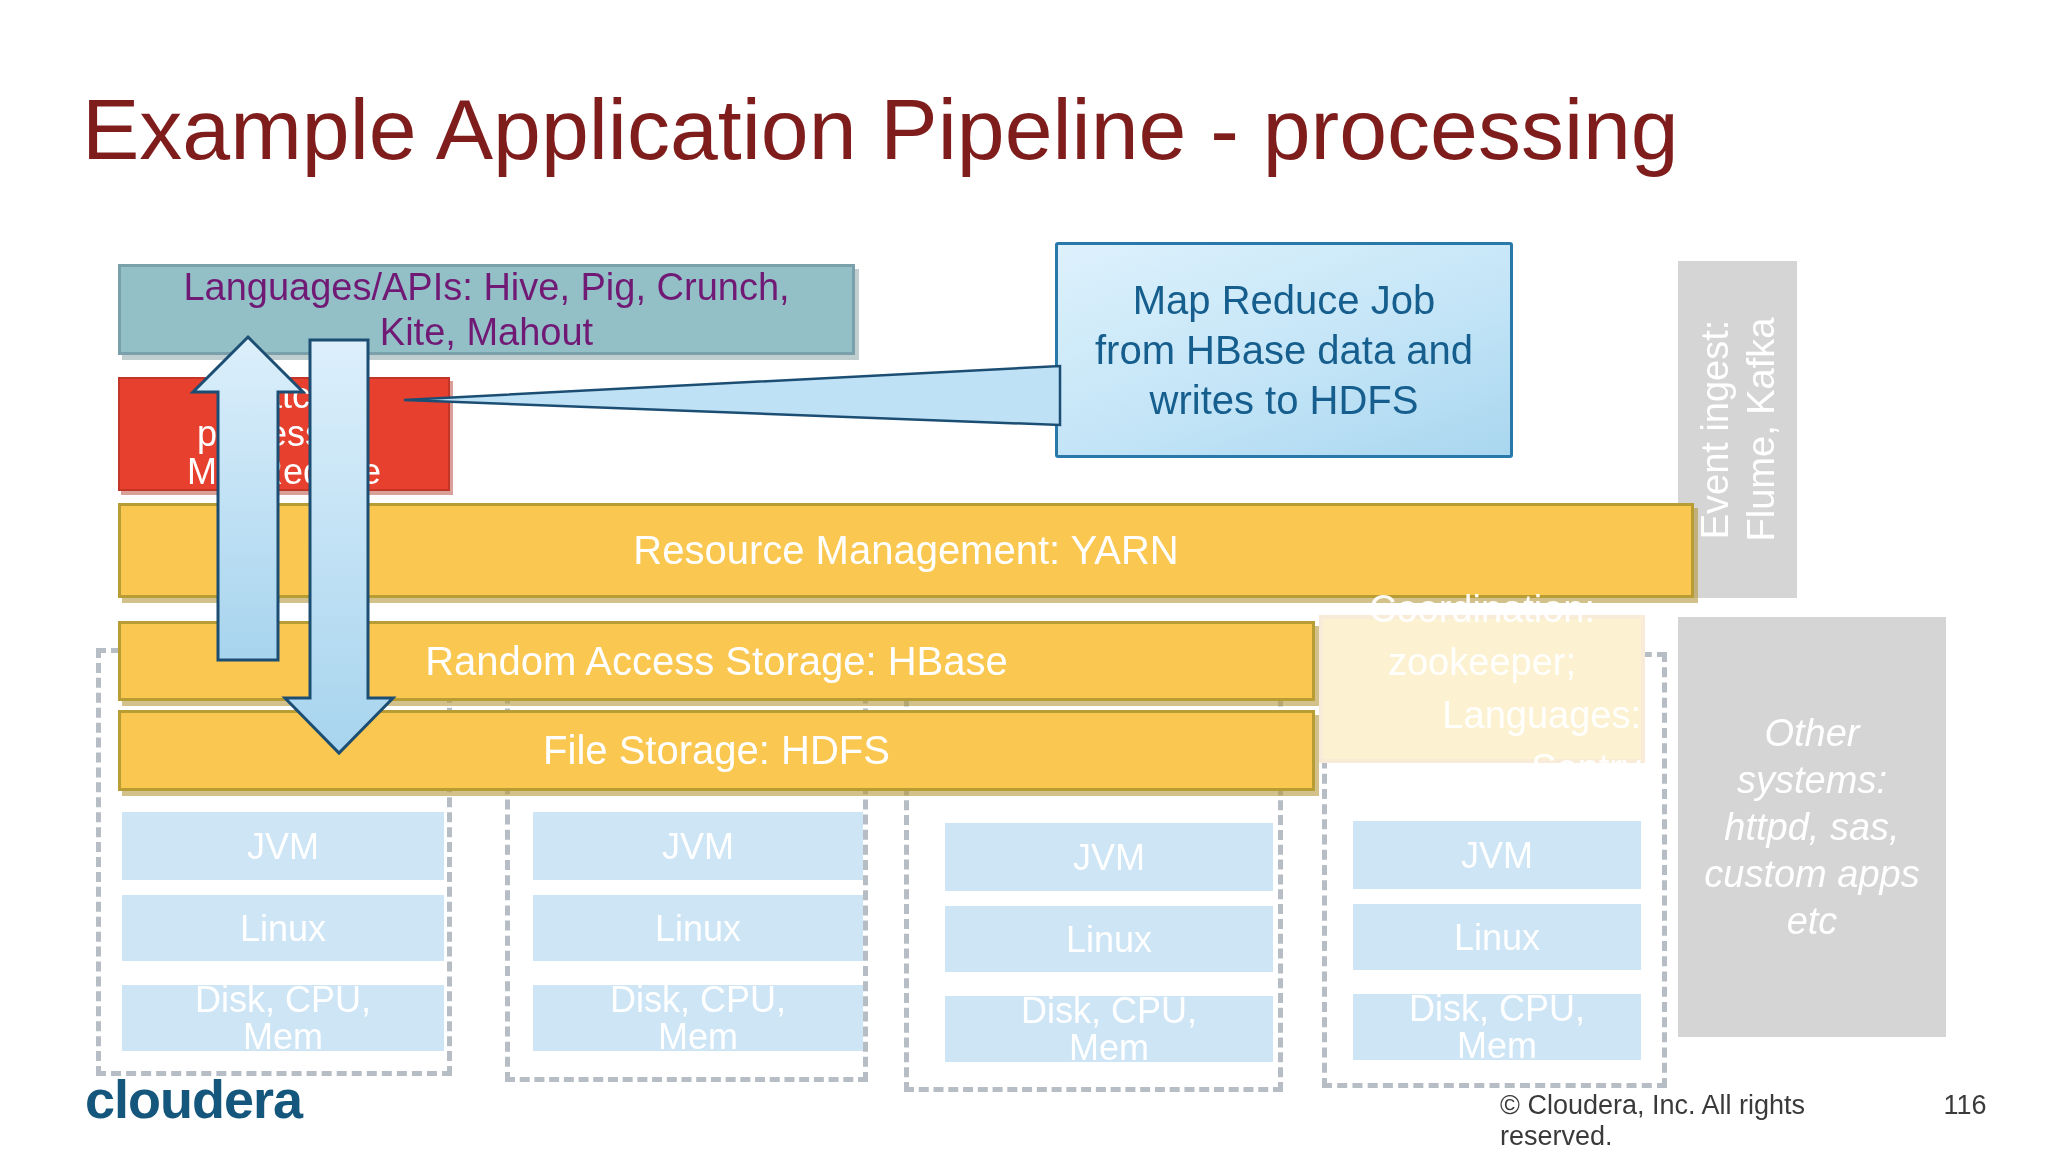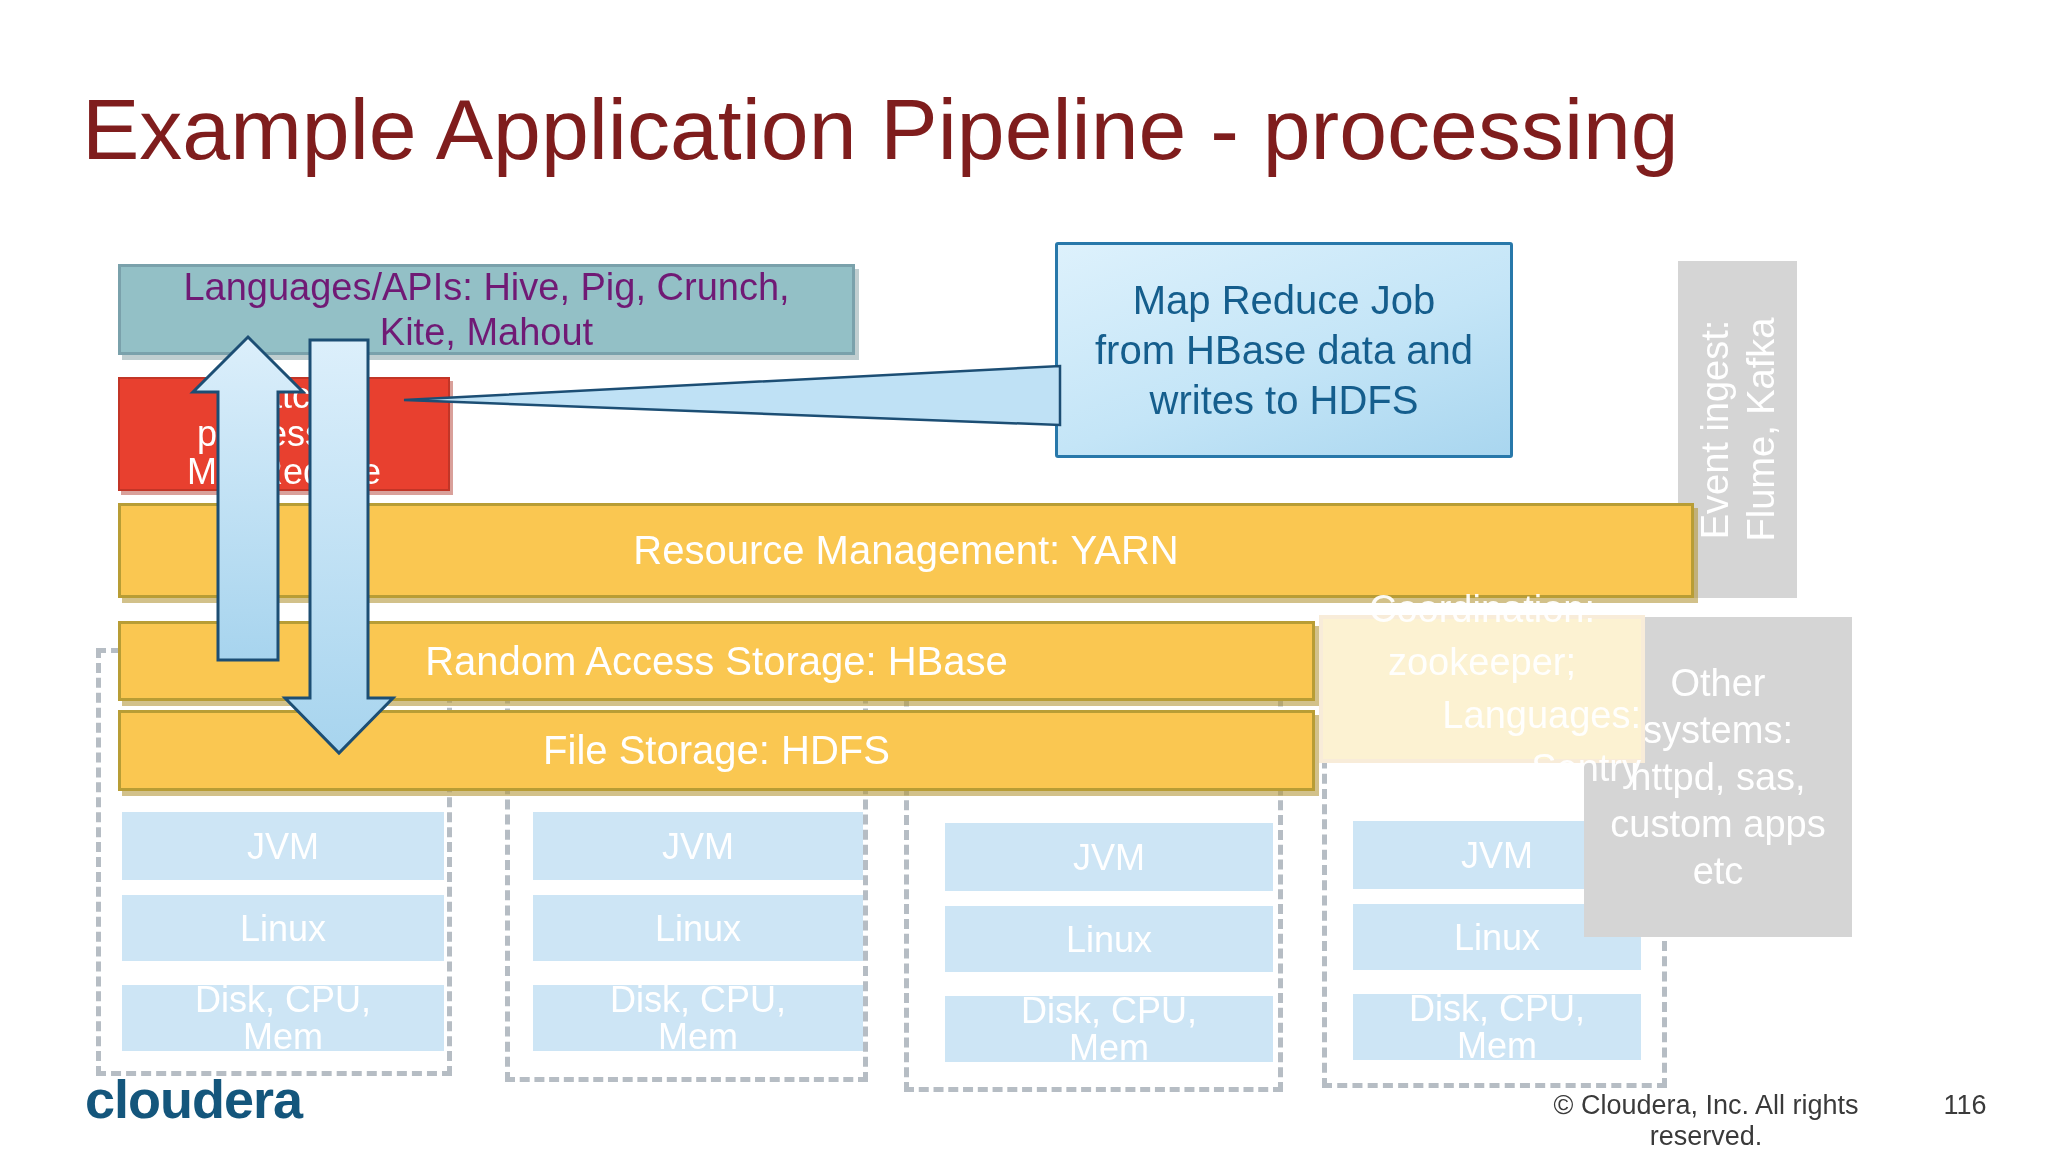--- a/index.html
+++ b/index.html
@@ -35,21 +35,21 @@
     color:#155e8d;font-size:40px;line-height:50px;z-index:40;
   }
   .grayblock{background:#d5d5d5;color:#ffffff;z-index:5;}
   .event{left:1678px;top:261px;width:119px;height:337px;}
   .event .rot{
     position:absolute;left:-109px;top:109px;width:337px;height:119px;
     transform:rotate(-90deg);
     display:flex;flex-direction:column;justify-content:center;align-items:center;
     font-size:38px;line-height:46px;text-align:center;
   }
-  .other{left:1584px;top:617px;width:268px;height:320px;font-size:38px;line-height:47px;}
+  .other{left:1678px;top:617px;width:268px;height:420px;font-size:38px;line-height:47px;font-style:italic;}
   .coord{
     left:1319px;top:615px;width:326px;height:148px;
     background:#fcf2d2;border:4px solid #f8ecd9;
     color:rgba(255,255,255,0.95);font-size:38px;line-height:53px;z-index:11;text-align:right;
   }
   
   .bar{
     left:118px;background:#fac751;border:3px solid #b89d35;
     box-shadow:4px 5px 0 rgba(180,152,60,0.6);
     color:#ffffff;font-size:40px;z-index:10;
@@ -66,21 +66,21 @@
     display:flex;align-items:center;justify-content:center;text-align:center;
   }
   .cell.disk span{display:inline-block;width:230px;}
   
   .overlay{left:0;top:0;z-index:50;pointer-events:none;}
   
   .logo{
     left:85px;top:1068px;font-size:54px;font-weight:bold;color:#14567c;
     letter-spacing:-1px;z-index:60;
   }
-  .copyright{left:1500px;top:1090px;width:412px;text-align:center;font-size:27px;color:#3a3a3a;z-index:60;}
+  .copyright{left:1500px;top:1090px;width:412px;text-align:left;font-size:27px;color:#3a3a3a;z-index:60;}
   .pagenum{left:1930px;top:1090px;width:70px;text-align:center;font-size:27px;color:#3a3a3a;z-index:60;}
 </style>
 </head>
 <body>
 
 <div class="slide">
 
   <div class="abs title">Example Application Pipeline - processing</div>
 
   <div class="abs cbox teal">

